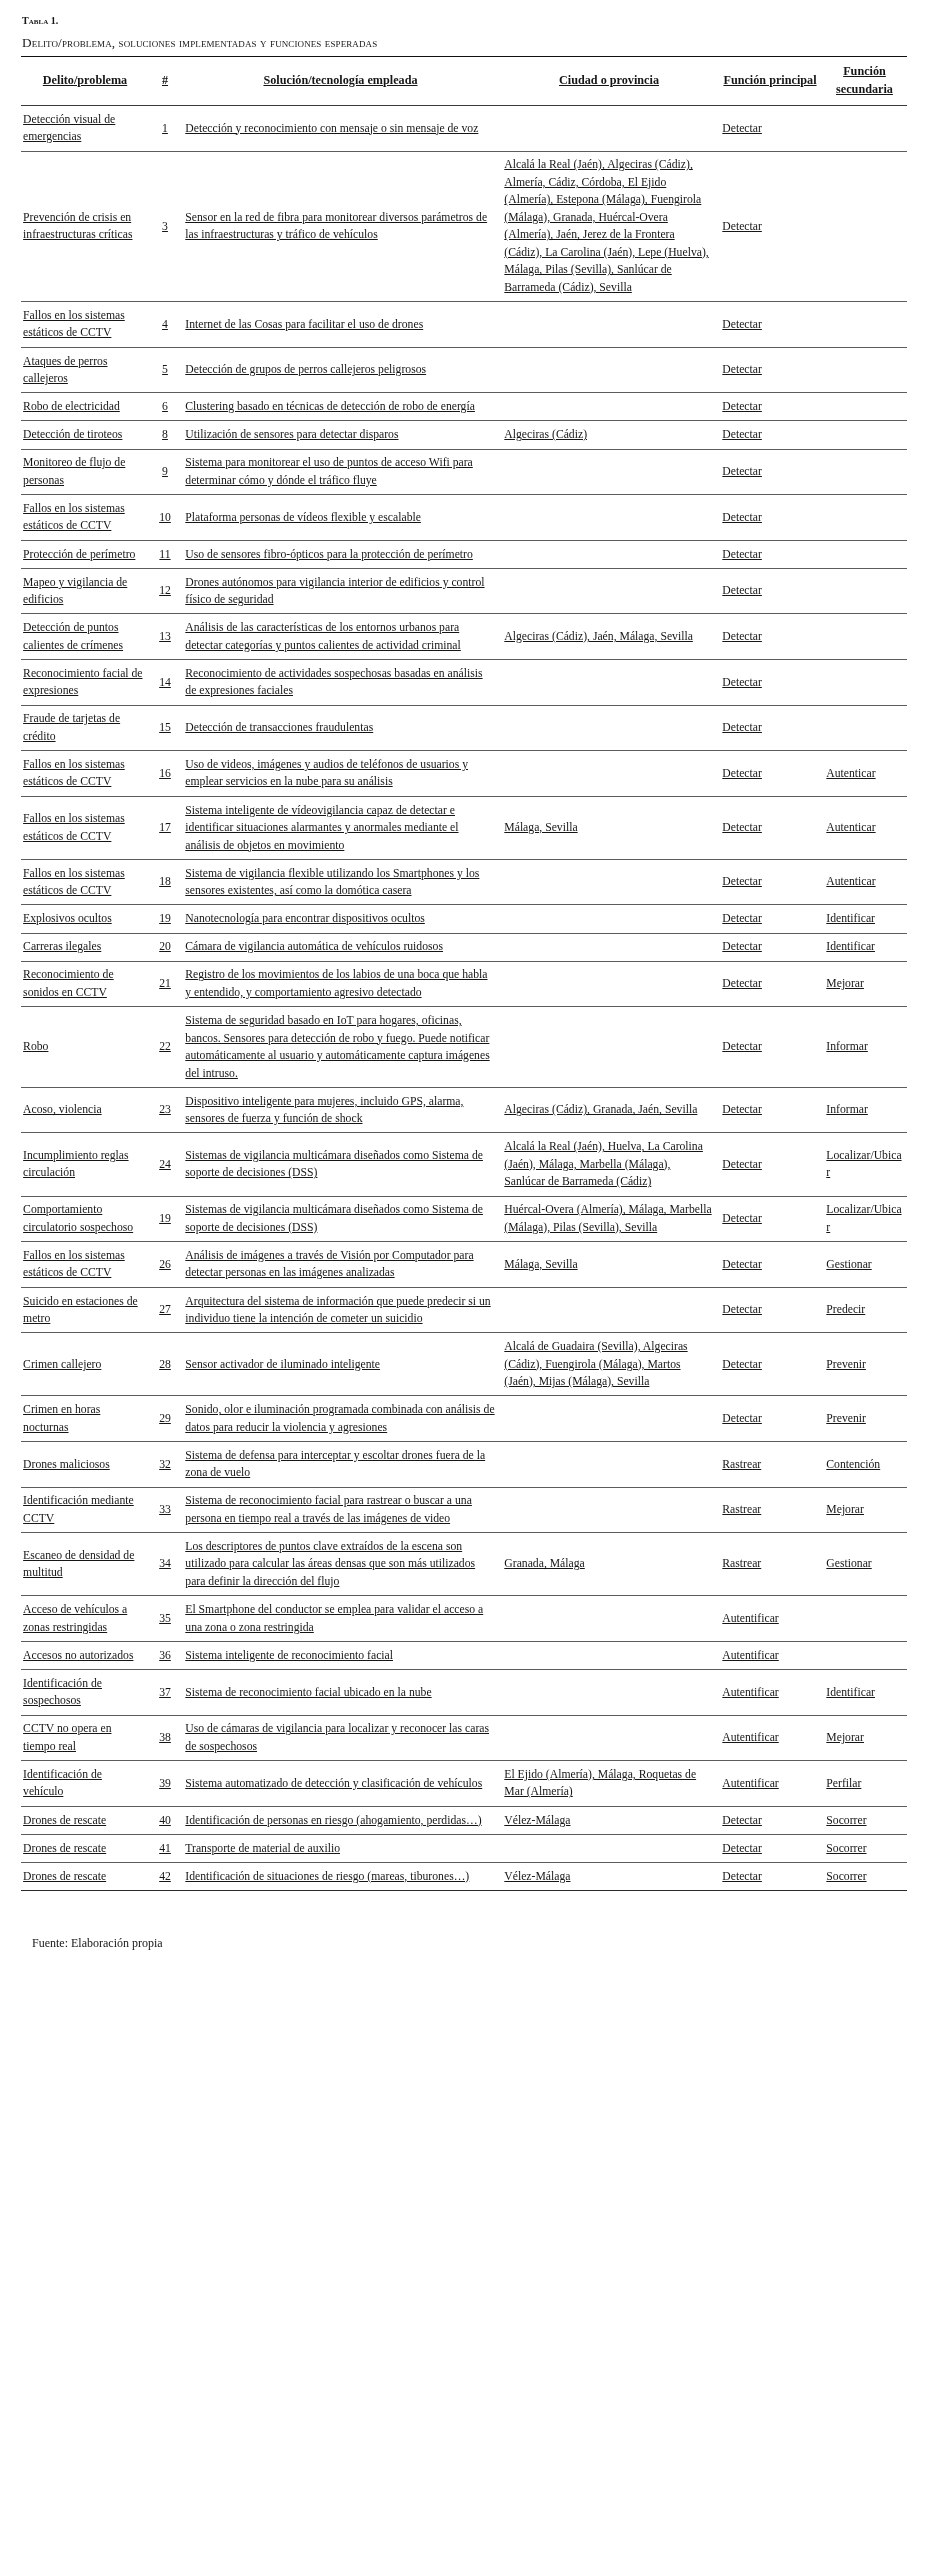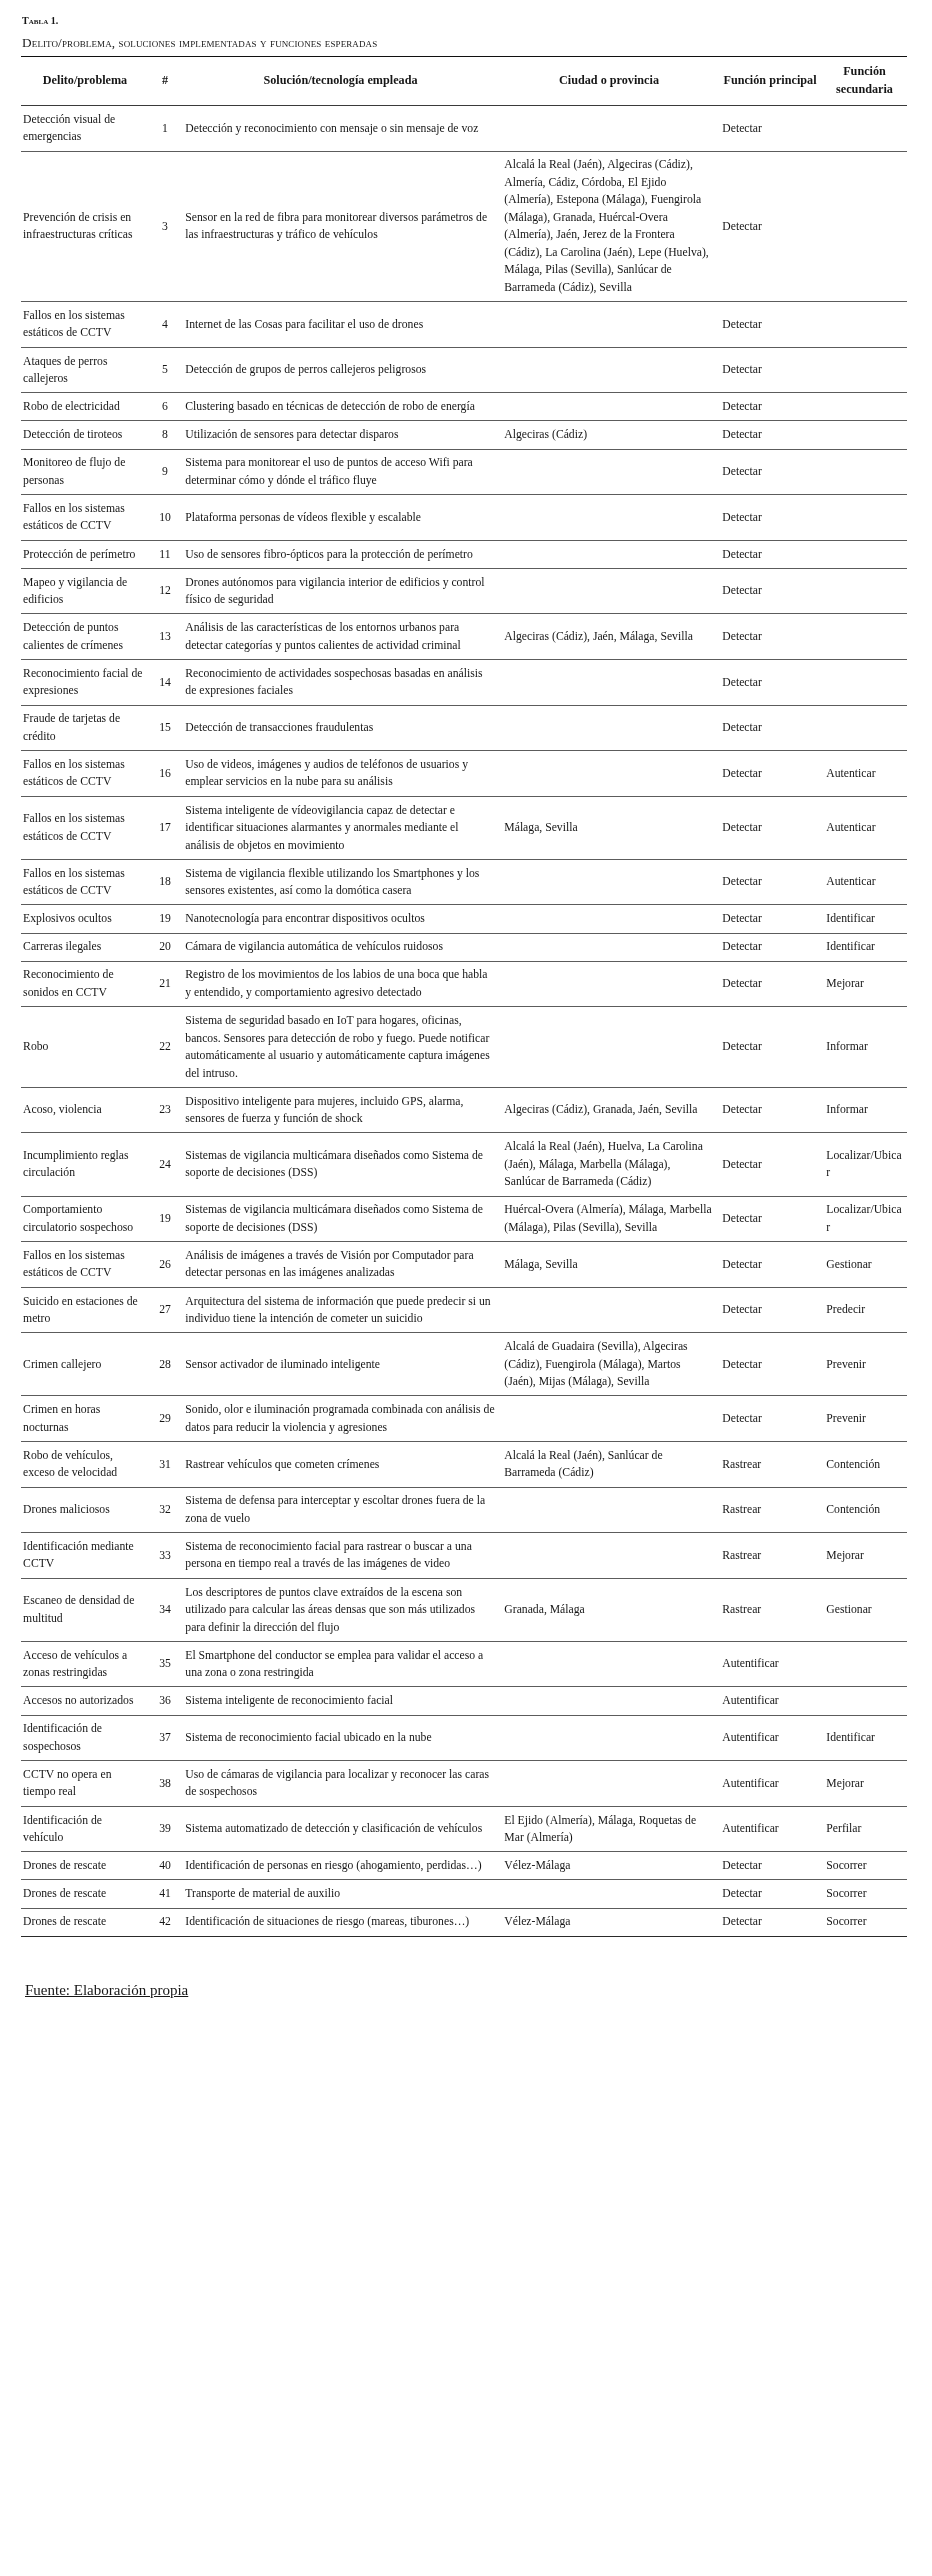--- a/index.html
+++ b/index.html
@@ -12,35 +12,35 @@
   .title {
     font-size:10px; font-variant:small-caps; font-weight:bold;
     margin:0 0 8.5px 1.1px;
   }
   .caption {
     font-size:13.3px; font-variant:small-caps; font-weight:normal;
     margin:0 0 5.3px 1.1px; letter-spacing:0.1px;
   }
   table.data {
     border-collapse:collapse; table-layout:fixed; width:885px;
-    border-top:1.6px solid #101010; border-bottom:1.6px solid #2a2a2a;
+    border-top:1.6px solid #101010; border-bottom:1.6px solid #2a2a2a;text-decoration:underline;
   }
   th {
     font-size:12.2px; font-weight:bold; text-align:center; vertical-align:middle;
     padding:6.4px 3.2px; line-height:1.45; border-bottom:1.6px solid #3a3a3a;
   }
   td {
     font-size:11.7px; line-height:17.5px; padding:4.8px 4.3px; vertical-align:middle;
     text-align:left; word-wrap:break-word;
   }
   tbody tr { border-top:1.1px solid #5c5c5c; }
   tbody tr:first-child { border-top:none; }
   .td-problema { padding-left:2.1px; }
   .td-num { text-align:center; padding-left:1.1px; padding-right:1.1px; }
-  .source { font-size:15px; margin-top:45px; margin-left:4px;text-decoration:underline; }
+  .source { font-size:12px; margin-top:45px; margin-left:11px; }
 </style>
 </head>
 <body>
 
 <div class="page">
   <p class="title">Tabla 1.</p>
   <p class="caption">Delito/problema, soluciones implementadas y funciones esperadas</p>
 
   <table class="data">
     <colgroup>
@@ -272,28 +272,20 @@
         </tr>
         <tr>
           <td class="td-problema">Crimen en horas nocturnas</td>
           <td class="td-num">29</td>
           <td class="td-solucion">Sonido, olor e iluminación programada combinada con análisis de datos para reducir la violencia y agresiones</td>
           <td class="td-ciudad"></td>
           <td class="td-funcion">Detectar</td>
           <td class="td-funcion2">Prevenir</td>
         </tr>
         <tr>
-          <td class="td-problema">Robo de vehículos, exceso de velocidad</td>
-          <td class="td-num">31</td>
-          <td class="td-solucion">Rastrear vehículos que cometen crímenes</td>
-          <td class="td-ciudad">Alcalá la Real (Jaén), Sanlúcar de Barrameda (Cádiz)</td>
-          <td class="td-funcion">Rastrear</td>
-          <td class="td-funcion2">Contención</td>
-        </tr>
-        <tr>
           <td class="td-problema">Drones maliciosos</td>
           <td class="td-num">32</td>
           <td class="td-solucion">Sistema de defensa para interceptar y escoltar drones fuera de la zona de vuelo</td>
           <td class="td-ciudad"></td>
           <td class="td-funcion">Rastrear</td>
           <td class="td-funcion2">Contención</td>
         </tr>
         <tr>
           <td class="td-problema">Identificación mediante CCTV</td>
           <td class="td-num">33</td>

